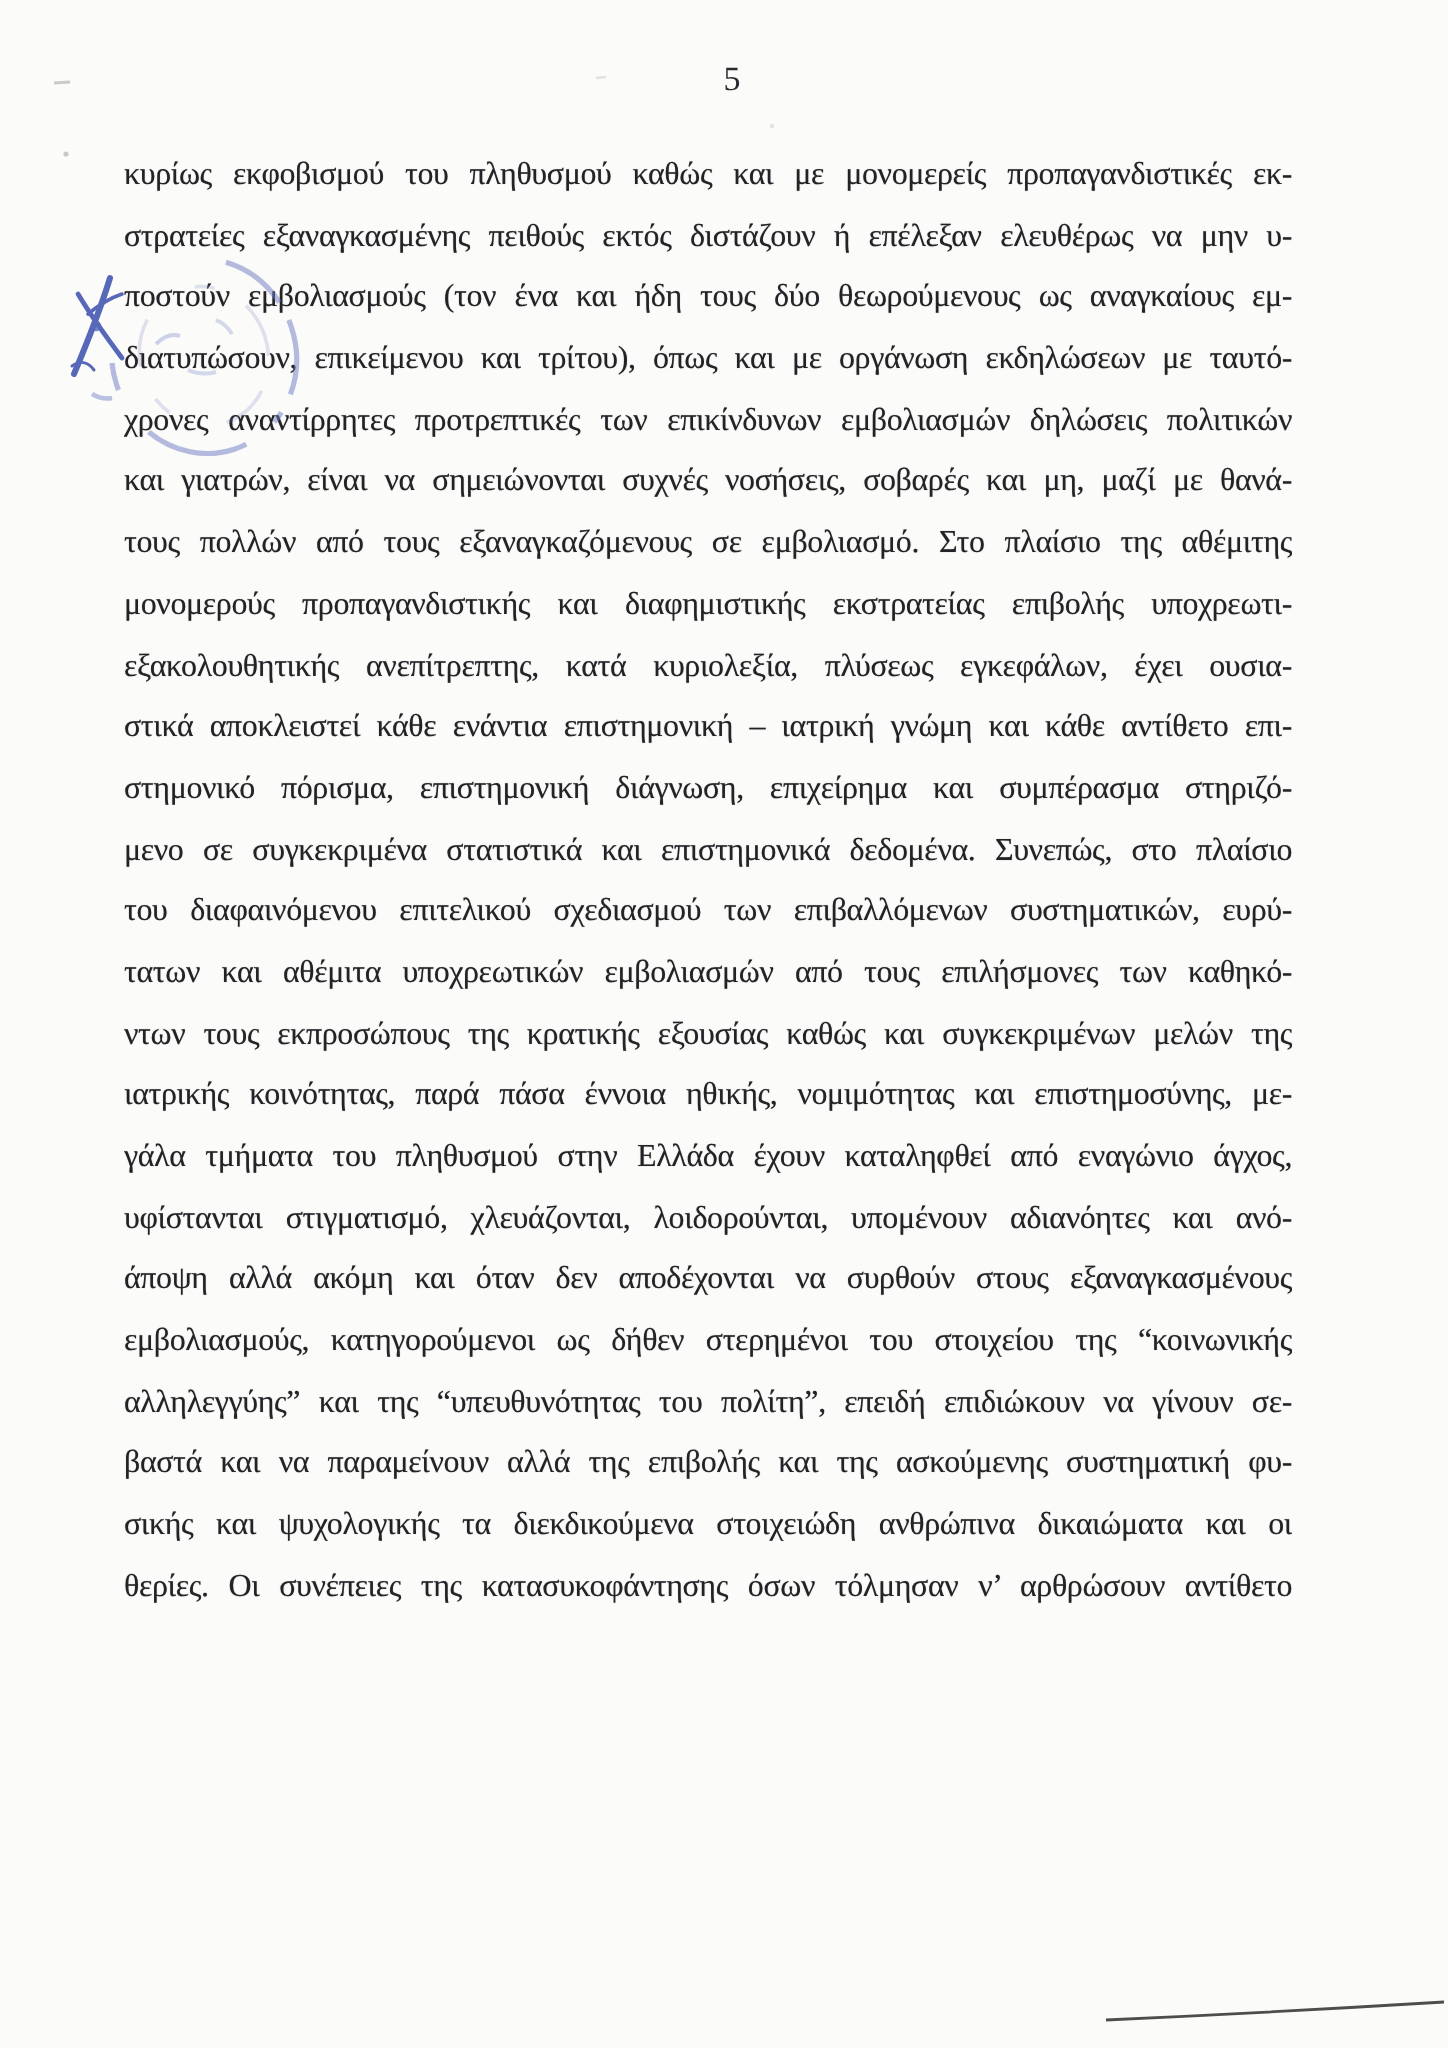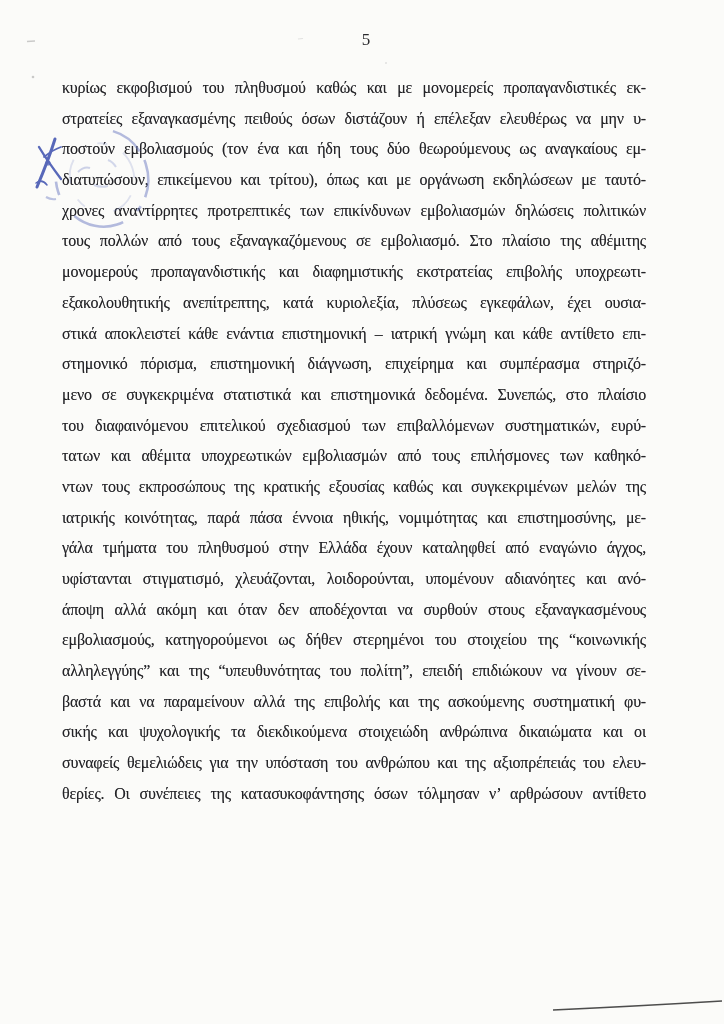--- a/index.html
+++ b/index.html
@@ -46,42 +46,42 @@
 </style>
 </head>
 <body>
 
 <div class="page">
 
   <div class="page-number">5</div>
 
   <div class="text-block">
     <div class="text-line">κυρίως εκφοβισμού του πληθυσμού καθώς και με μονομερείς προπαγανδιστικές εκ-</div>
-    <div class="text-line">στρατείες εξαναγκασμένης πειθούς όσων διστάζουν ή επέλεξαν ελευθέρως να μην υ-</div>
+    <div class="text-line">στρατείες εξαναγκασμένης πειθούς εκτός διστάζουν ή επέλεξαν ελευθέρως να μην υ-</div>
     <div class="text-line">ποστούν εμβολιασμούς (τον ένα και ήδη τους δύο θεωρούμενους ως αναγκαίους εμ-</div>
     <div class="text-line">διατυπώσουν, επικείμενου και τρίτου), όπως και με οργάνωση εκδηλώσεων με ταυτό-</div>
     <div class="text-line">χρονες αναντίρρητες προτρεπτικές των επικίνδυνων εμβολιασμών δηλώσεις πολιτικών</div>
+    <div class="text-line">και γιατρών, είναι να σημειώνονται συχνές νοσήσεις, σοβαρές και μη, μαζί με θανά-</div>
     <div class="text-line">τους πολλών από τους εξαναγκαζόμενους σε εμβολιασμό. Στο πλαίσιο της αθέμιτης</div>
     <div class="text-line">μονομερούς προπαγανδιστικής και διαφημιστικής εκστρατείας επιβολής υποχρεωτι-</div>
     <div class="text-line">εξακολουθητικής ανεπίτρεπτης, κατά κυριολεξία, πλύσεως εγκεφάλων, έχει ουσια-</div>
     <div class="text-line">στικά αποκλειστεί κάθε ενάντια επιστημονική – ιατρική γνώμη και κάθε αντίθετο επι-</div>
     <div class="text-line">στημονικό πόρισμα, επιστημονική διάγνωση, επιχείρημα και συμπέρασμα στηριζό-</div>
     <div class="text-line">μενο σε συγκεκριμένα στατιστικά και επιστημονικά δεδομένα. Συνεπώς, στο πλαίσιο</div>
     <div class="text-line">του διαφαινόμενου επιτελικού σχεδιασμού των επιβαλλόμενων συστηματικών, ευρύ-</div>
     <div class="text-line">τατων και αθέμιτα υποχρεωτικών εμβολιασμών από τους επιλήσμονες των καθηκό-</div>
     <div class="text-line">ντων τους εκπροσώπους της κρατικής εξουσίας καθώς και συγκεκριμένων μελών της</div>
     <div class="text-line">ιατρικής κοινότητας, παρά πάσα έννοια ηθικής, νομιμότητας και επιστημοσύνης, με-</div>
     <div class="text-line">γάλα τμήματα του πληθυσμού στην Ελλάδα έχουν καταληφθεί από εναγώνιο άγχος,</div>
     <div class="text-line">υφίστανται στιγματισμό, χλευάζονται, λοιδορούνται, υπομένουν αδιανόητες και ανό-</div>
     <div class="text-line">άποψη αλλά ακόμη και όταν δεν αποδέχονται να συρθούν στους εξαναγκασμένους</div>
     <div class="text-line">εμβολιασμούς, κατηγορούμενοι ως δήθεν στερημένοι του στοιχείου της “κοινωνικής</div>
     <div class="text-line">αλληλεγγύης” και της “υπευθυνότητας του πολίτη”, επειδή επιδιώκουν να γίνουν σε-</div>
     <div class="text-line">βαστά και να παραμείνουν αλλά της επιβολής και της ασκούμενης συστηματική φυ-</div>
     <div class="text-line">σικής και ψυχολογικής τα διεκδικούμενα στοιχειώδη ανθρώπινα δικαιώματα και οι</div>
-    <div class="text-line">συναφείς θεμελιώδεις για την υπόσταση του ανθρώπου και της αξιοπρέπειάς του ελευ-</div>
     <div class="text-line">θερίες. Οι συνέπειες της κατασυκοφάντησης όσων τόλμησαν ν’ αρθρώσουν αντίθετο</div>
   </div>
 
   <svg class="overlay-svg" width="724" height="1024" viewBox="0 0 724 1024">
 
     <g>
       <line x1="27" y1="41.5" x2="35" y2="41" stroke="#b0b0b0" stroke-width="1.5" opacity="0.65"></line>
       <circle cx="33" cy="77" r="1.3" fill="#a0a0a0" opacity="0.55"></circle>
       <line x1="298" y1="39" x2="303" y2="38.5" stroke="#c8c8c8" stroke-width="1.2" opacity="0.5"></line>
       <circle cx="386" cy="63" r="1.1" fill="#c4c4c4" opacity="0.45"></circle>

